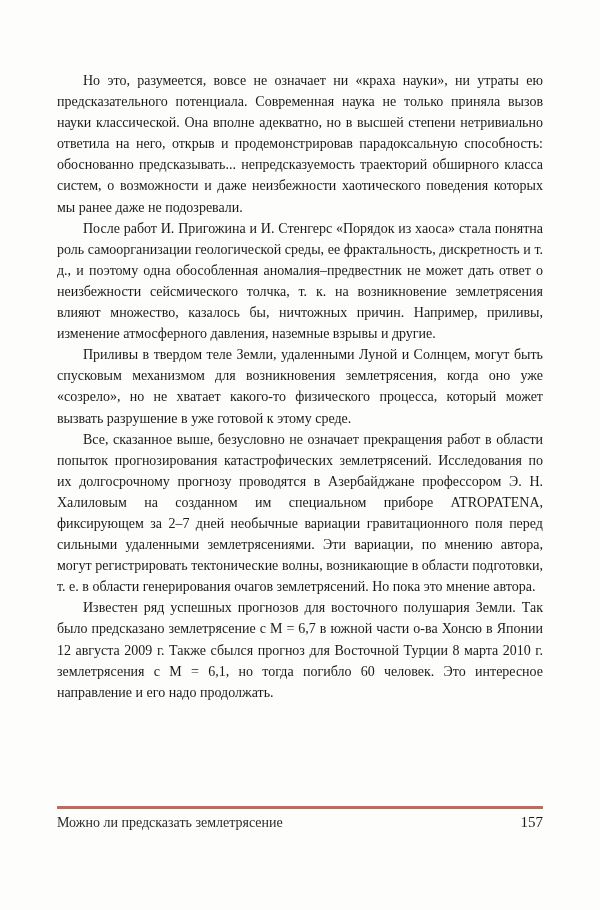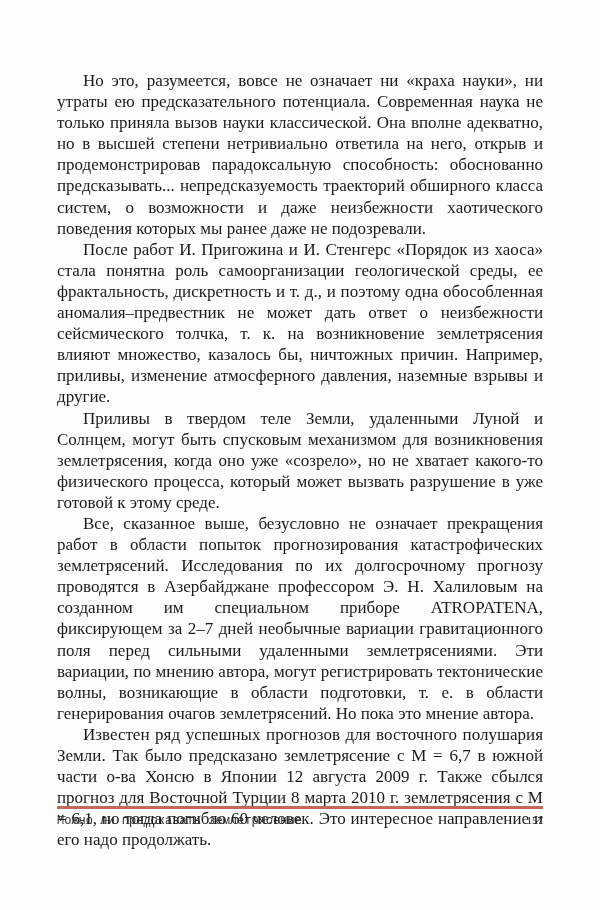--- a/index.html
+++ b/index.html
@@ -26,21 +26,21 @@
   .content {
     position: absolute;
     left: 57px;
     top: 70px;
     width: 486px;
   }
   p.para {
     margin: 0;
     text-indent: 26px;
     text-align: justify;
-    font-size: 17px;
+    font-size: 14px;
     line-height: 21.1px;
     color: #1a1a1a;
     hyphens: manual;
   }
   p.para + p.para {
     margin-top: 0px;
   }
   .footer-rule {
     position: absolute;
     left: 57px;
@@ -52,26 +52,26 @@
   .footer {
     position: absolute;
     left: 57px;
     top: 814px;
     width: 486px;
     display: flex;
     align-items: baseline;
     justify-content: space-between;
   }
   .footer-title {
-    font-size: 12px;
+    font-size: 14px;
     color: #2a2a2a;
-    font-family: Liberation Mono, monospace;
+    font-family: Liberation Serif, serif;
   }
   .footer-page {
-    font-size: 11px;
+    font-size: 15px;
     color: #1a1a1a;
   }
 </style>
 </head>
 <body>
 
 <div class="page">
   <div class="content">
     <p class="para">Но это, разумеется, вовсе не означает ни «краха науки», ни утраты ею предсказательного потенциала. Современная наука не только приняла вызов науки классической. Она вполне адекватно, но в высшей степени нетривиально ответила на него, открыв и продемонстрировав парадоксальную способность: обоснованно предсказывать... непредсказуемость траекторий обширного класса систем, о возможности и даже неизбежности хаотического поведения которых мы ранее даже не подозревали.</p>
     <p class="para">После работ И. Пригожина и И. Стенгерс «Порядок из хаоса» стала понятна роль самоорганизации геологической среды, ее фрактальность, дискретность и т. д., и поэтому одна обособленная аномалия–предвестник не может дать ответ о неизбежности сейсмического толчка, т. к. на возникновение землетрясения влияют множество, казалось бы, ничтожных причин. Например, приливы, изменение атмосферного давления, наземные взрывы и другие.</p>

